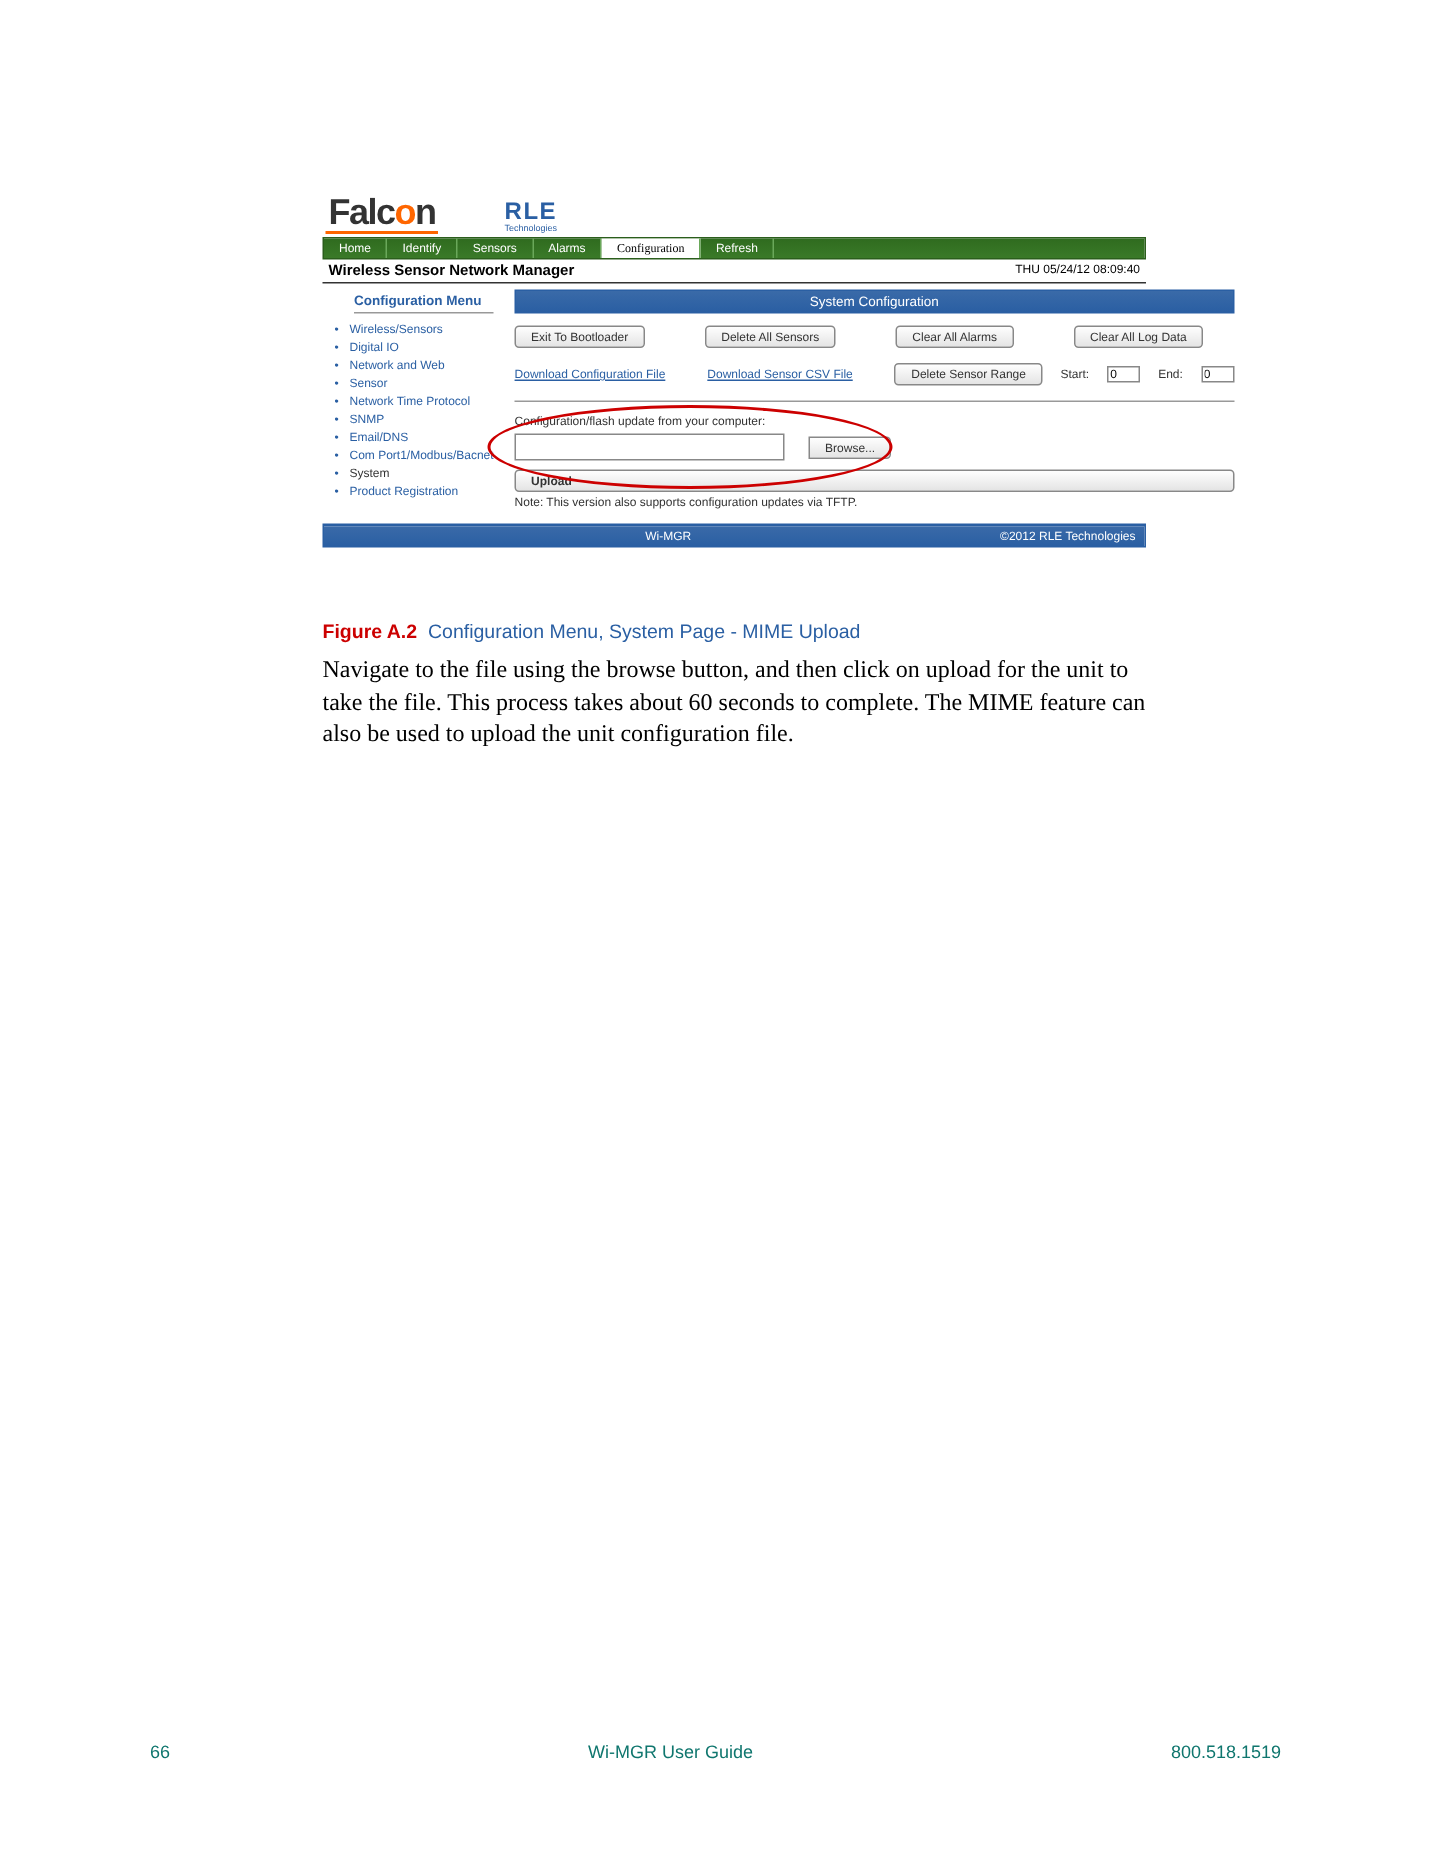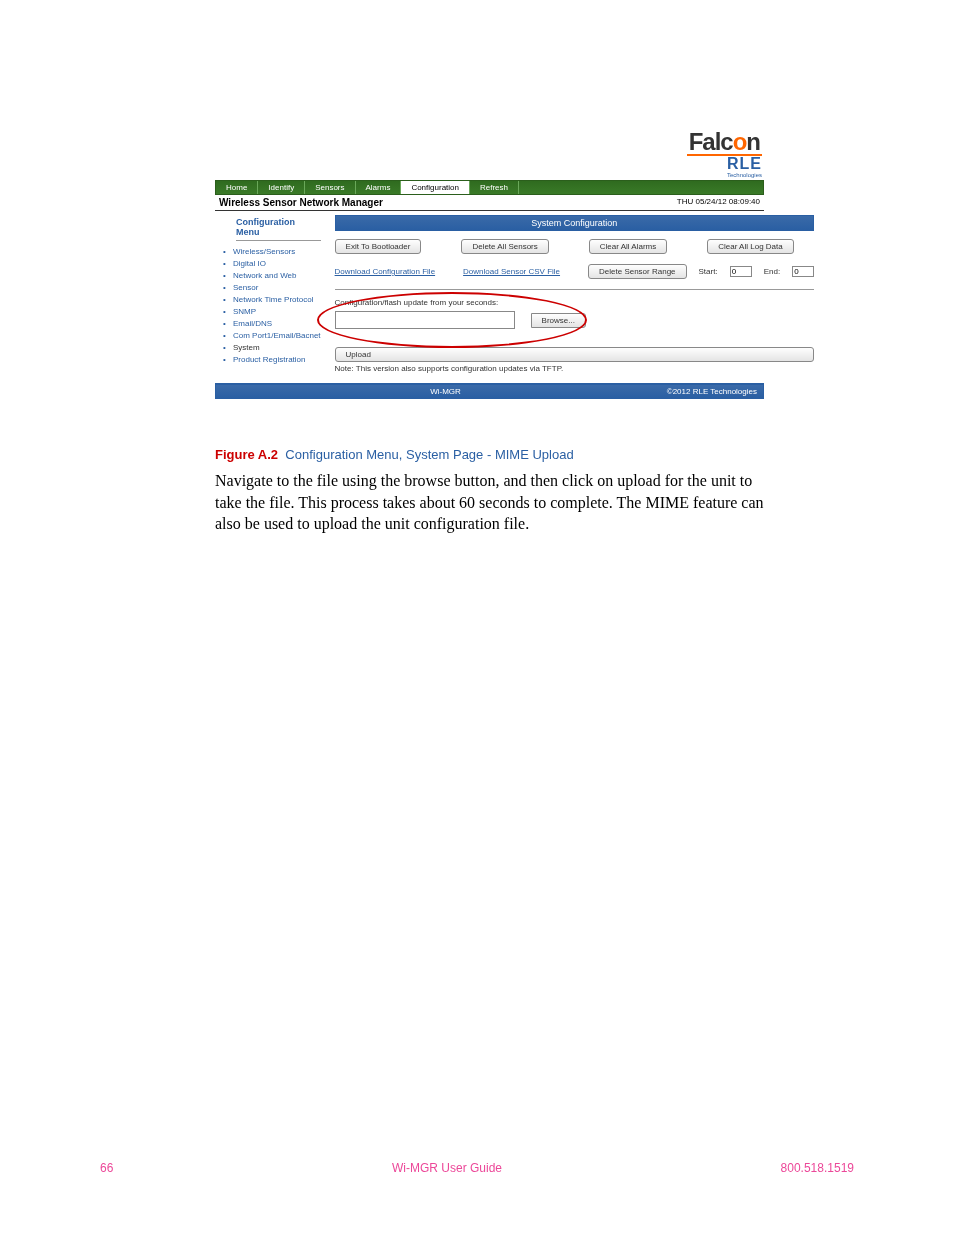--- a/index.html
+++ b/index.html
@@ -1,30 +1,30 @@
 <!DOCTYPE html>
 <html><head>
 <meta charset="utf-8">
 <style>
   * { box-sizing: border-box; margin: 0; padding: 0; }
   html, body { width: 954px; height: 1235px; background: #fff; font-family: "Times New Roman", Times, serif; color: #000; }
   .page { position: relative; width: 954px; height: 1235px; padding: 130px 190px 0 215px; }
 
   
   .shot { border: 0; font-family: Arial, Helvetica, sans-serif; font-size: 8px; color: #333; background: #fff; }
-  .shot-header { display: flex; justify-content: flex-start; align-items: flex-end; padding: 0 2px 2px 2px; flex-direction: column; }
+  .shot-header { display: flex; justify-content: flex-start; align-items: flex-end; padding: 0 2px 2px 2px; }
   .logo-falcon { font-family: Arial, Helvetica, sans-serif; font-size: 24px; font-weight: 700; letter-spacing: -1px; color: #333; border-bottom: 2px solid #f60; display: inline-block; padding: 0 2px; line-height: 1; }
   .logo-falcon .o { color: #f60; }
   .logo-rle { text-align: right; }
   .logo-rle .big { font-size: 16px; font-weight: 700; color: #2a5fa3; letter-spacing: 1px; line-height: 1; margin-left: 44px; }
   .logo-rle .small { font-size: 6px; color: #2a5fa3; }
 
   .tabsbar { background: linear-gradient(#2f6b1f, #3a7a28); display: flex; border: 1px solid #2b5e1c; }
   .tabitem { color: #fff; padding: 2px 10px; border-right: 1px solid #6aa85a; font-size: 8px; cursor: pointer; }
-  .tabitem.active { background: #fff; color: #000; }
+  .tabitem.active { background: #fff; color: #000; font-family: Liberation Serif, serif; }
 
   .subhead { display: flex; justify-content: space-between; border-bottom: 1px solid #333; padding: 2px 4px; font-weight: 700; color: #000; font-size: 10px; }
   .subhead .ts { font-weight: 400; font-size: 8px; }
 
   .shot-body { display: flex; border-bottom: 1px solid #2a5fa3; }
   .menu { width: 135px; padding: 6px 8px 6px 6px; }
   .menu-title { color: #2a5fa3; font-weight: 700; border-bottom: 1px solid #999; padding-bottom: 3px; margin-bottom: 4px; font-size: 9px; margin-left: 15px; }
   .menu ul { list-style: none; padding-left: 2px; }
   .menu li { position: relative; padding: 1.5px 0 1.5px 10px; color: #2a5fa3; cursor: pointer; font-size: 8px; white-space: nowrap; }
   .menu li::before { content: "•"; position: absolute; left: 0; color: #2a5fa3; }
@@ -51,21 +51,21 @@
 
   .shot-footer { background: linear-gradient(#3a6aa8,#2a5fa3); color: #fff; display: flex; justify-content: flex-start; padding: 2px 6px; font-size: 8px; border: 1px solid #2a5fa3; }
   .shot-footer .c { flex:1; text-align:center; }
 
   
   .caption { margin-top: 48px; font-family: Arial, Helvetica, sans-serif; font-size: 13px; }
   .caption .lbl { color: #c00; font-weight: 700; }
   .caption .txt { color: #2a5fa3; }
   .bodytext { margin-top: 8px; font-size: 16px; line-height: 1.35; font-family: "Times New Roman", Times, serif; }
 
-  .page-footer { position: absolute; left: 0; right: 0; bottom: 60px; display: flex; justify-content: space-between; padding: 0 100px; font-family: Arial, Helvetica, sans-serif; font-size: 12px; color: #ec4899; }
+  .page-footer { position: absolute; left: 0; right: 0; bottom: 60px; display: flex; justify-content: space-between; padding: 0 100px; font-family: Arial, Helvetica, sans-serif; font-size: 12px; color: #0f766e; }
 </style>
 </head>
 <body>
 
 <div class="page">
 
   <div class="shot">
     <div class="shot-header">
       <div class="logo-falcon">
         <span>Falc</span><span class="o">o</span><span>n</span>
@@ -94,21 +94,21 @@
       <div class="menu">
         <div class="menu-title">Configuration Menu</div>
         <ul>
           <li>Wireless/Sensors</li>
           <li>Digital IO</li>
           <li>Network and Web</li>
           <li>Sensor</li>
           <li>Network Time Protocol</li>
           <li>SNMP</li>
           <li>Email/DNS</li>
-          <li>Com Port1/Email/Bacnet</li>
+          <li>Com Port1/Modbus/Bacnet</li>
           <li class="plain">System</li>
           <li>Product Registration</li>
         </ul>
       </div>
 
       <div class="mainpane">
         <div class="section-hdr">System Configuration</div>
 
         <div class="btnrow">
           <div class="fbtn">Exit To Bootloader</div>
@@ -125,26 +125,26 @@
             <span>Start:</span>
             <input type="text" value="0" style="">
             <span>End:</span>
             <input type="text" value="0" style="">
           </div>
         </div>
 
         <hr class="hr-thin">
 
         <div class="upload-area">
-          <div class="upload-label">Configuration/flash update from your seconds:</div>
+          <div class="upload-label">Configuration/flash update from your computer:</div>
           <div class="upload-row">
             <div class="file-field"></div>
             <div class="fbtn" style="border-radius:0 3px 3px 0;">Browse...</div>
           </div>
-          <div style="margin-top:18px;">
+          <div style="margin-top:6px;font-weight:bold;">
             <div class="fbtn">Upload</div>
           </div>
           <div class="upload-note">Note: This version also supports configuration updates via TFTP.</div>
 
           <div class="oval" style="left:-18px; top:-6px; width:270px; height:56px;"></div>
         </div>
       </div>
     </div>
 
     <div class="shot-footer">

